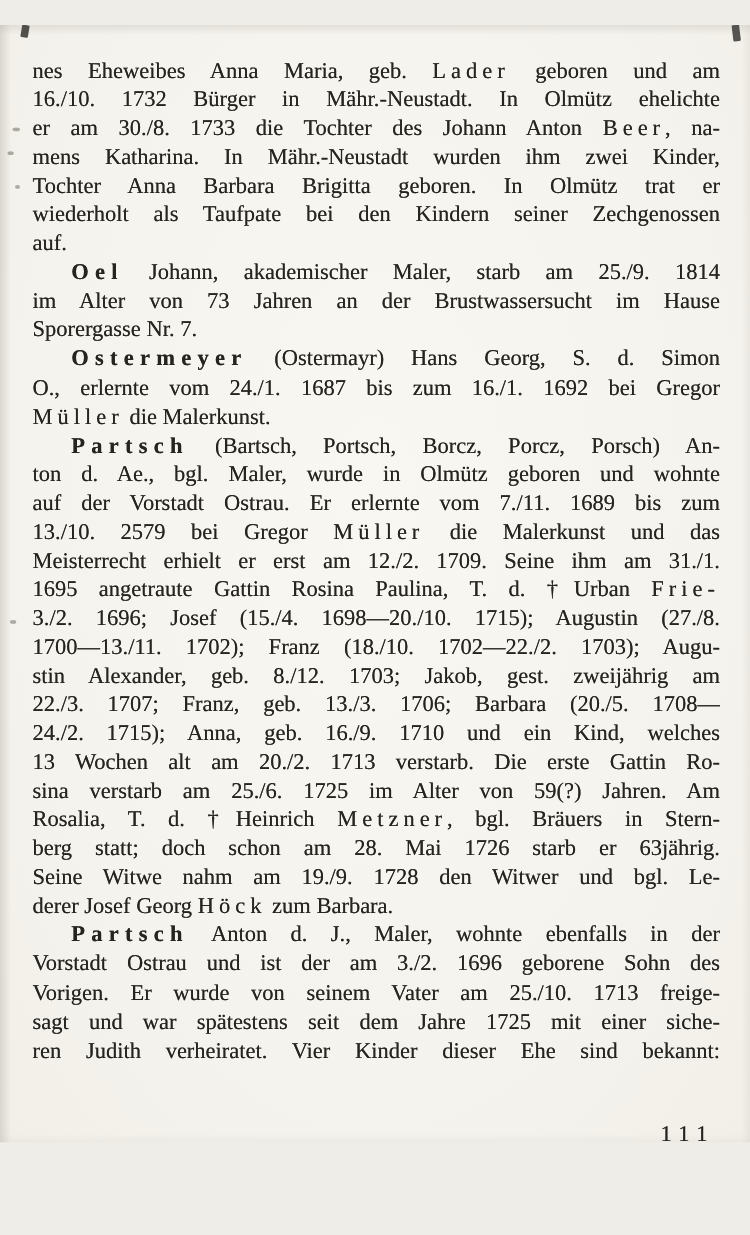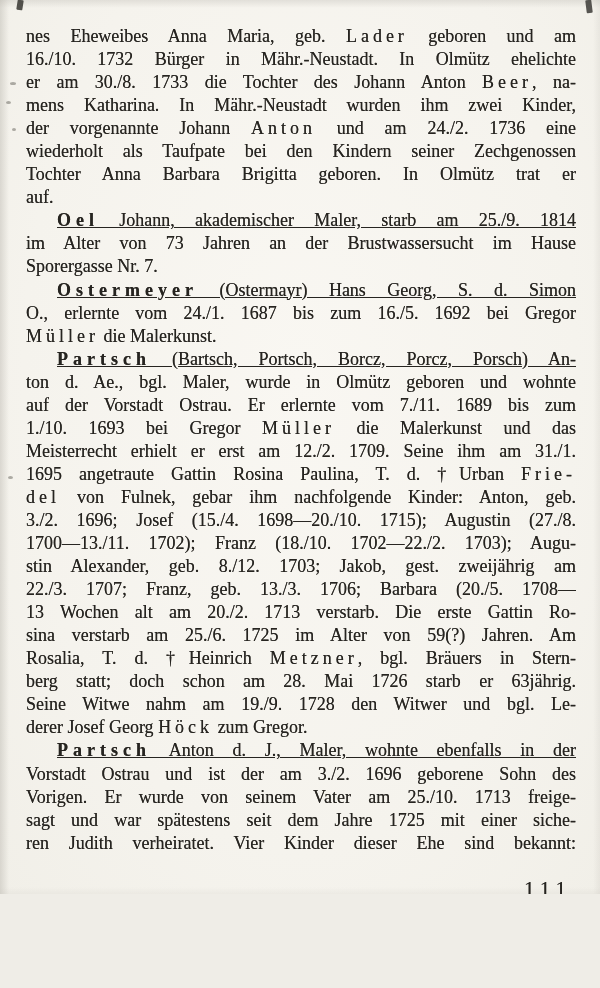--- a/index.html
+++ b/index.html
@@ -13,50 +13,51 @@
     height: 894px;
     overflow: hidden;
     background:
       linear-gradient(to right, rgba(185,182,174,0.45), rgba(185,182,174,0) 9px),
       linear-gradient(to bottom, rgba(195,192,185,0.40), rgba(195,192,185,0) 8px),
       linear-gradient(to left, rgba(200,197,190,0.25), rgba(200,197,190,0) 7px),
       linear-gradient(to top, rgba(200,197,190,0.18), rgba(200,197,190,0) 7px),
       radial-gradient(ellipse at 50% 42%, #f9f7f2 0%, #f5f3ed 65%, #f1efe8 100%);
     font-family: "Liberation Serif", "DejaVu Serif", serif;
     color: #262420;
+    margin-top: 20px;
   }
   .text-block {
     position: absolute;
     left: 26px;
     top: 25px;
     width: 550px;
   }
   .para { margin: 0; padding: 0; }
-  .para.indent > .line:first-child { text-indent: 31px; text-decoration: underline; }
+  .para.indent > .line:first-child { text-indent: 31px; }
   .line {
     font-size: 18px;
     line-height: 23.05px;
     height: 23.05px;
     overflow: hidden;
     text-align: justify;
     text-align-last: justify;
     white-space: normal;
     text-shadow: 0 0 0.5px rgba(40,38,34,0.75);
   }
   .line.last {
     text-align: right;
     text-align-last: left;
   }
   .spaced { letter-spacing: 4px; }
   .bold-spaced { font-weight: bold; letter-spacing: 5px; }
   .page-number {
     position: absolute;
     top: 877px;
     right: 28px;
-    font-size: 21px;
+    font-size: 18px;
     letter-spacing: 6px;
     text-align: center;
     text-shadow: 0 0 0.5px rgba(40,38,34,0.8);
   }
   .mark {
     position: absolute;
     background: #3b3a36;
     border-radius: 1px;
   }
   .mark-tl { left: 17px; top: 0; width: 6px; height: 10px; transform: rotate(9deg); opacity: 0.88; }
@@ -76,53 +77,52 @@
 </head>
 <body>
 
 <div class="page">
   <div class="text-block">
       <div class="para">
         <div class="line"><span class="normal">nes Eheweibes Anna Maria, geb. </span><span class="spaced">Lader</span><span class="normal"> geboren und am</span></div>
         <div class="line"><span class="normal">16./10. 1732 Bürger in Mähr.-Neustadt. In Olmütz ehelichte</span></div>
         <div class="line"><span class="normal">er am 30./8. 1733 die Tochter des Johann Anton </span><span class="spaced">Beer</span><span class="normal">, na-</span></div>
         <div class="line"><span class="normal">mens Katharina. In Mähr.-Neustadt wurden ihm zwei Kinder,</span></div>
-        <div class="line"><span class="normal">der vorgenannte Johann </span><span class="spaced">Anton</span><span class="normal"> und am 24./2. 1736 eine</span></div>
+        <div class="line"><span class="normal">Tochter Anna Barbara Brigitta geboren. In Olmütz trat er</span></div>
         <div class="line"><span class="normal">wiederholt als Taufpate bei den Kindern seiner Zechgenossen</span></div>
-        <div class="line"><span class="normal">Tochter Anna Barbara Brigitta geboren. In Olmütz trat er</span></div>
         <div class="line last"><span class="normal">auf.</span></div>
       </div>
       <div class="para indent">
         <div class="line"><span class="bold-spaced">Oel</span><span class="normal"> Johann, akademischer Maler, starb am 25./9. 1814</span></div>
         <div class="line"><span class="normal">im Alter von 73 Jahren an der Brustwassersucht im Hause</span></div>
         <div class="line last"><span class="normal">Sporergasse Nr. 7.</span></div>
       </div>
       <div class="para indent">
         <div class="line"><span class="bold-spaced">Ostermeyer</span><span class="normal"> (Ostermayr) Hans Georg, S. d. Simon</span></div>
-        <div class="line"><span class="normal">O., erlernte vom 24./1. 1687 bis zum 16./5. 1692 bei Gregor</span></div>
+        <div class="line"><span class="normal">O., erlernte vom 24./1. 1687 bis zum 16./1. 1692 bei Gregor</span></div>
         <div class="line last"><span class="spaced">Müller</span><span class="normal"> die Malerkunst.</span></div>
       </div>
       <div class="para indent">
         <div class="line"><span class="bold-spaced">Partsch</span><span class="normal"> (Bartsch, Portsch, Borcz, Porcz, Porsch) An-</span></div>
         <div class="line"><span class="normal">ton d. Ae., bgl. Maler, wurde in Olmütz geboren und wohnte</span></div>
         <div class="line"><span class="normal">auf der Vorstadt Ostrau. Er erlernte vom 7./11. 1689 bis zum</span></div>
-        <div class="line"><span class="normal">1./10. 1693 bei Gregor </span><span class="spaced">Müller</span><span class="normal"> die Malerkunst und das</span></div>
+        <div class="line"><span class="normal">13./10. 2579 bei Gregor </span><span class="spaced">Müller</span><span class="normal"> die Malerkunst und das</span></div>
         <div class="line"><span class="normal">Meisterrecht erhielt er erst am 12./2. 1709. Seine ihm am 31./1.</span></div>
         <div class="line"><span class="normal">1695 angetraute Gattin Rosina Paulina, T. d. †Urban </span><span class="spaced">Frie-</span></div>
-        <div class="line"><span class="spaced">del</span><span class="normal"> von Fulnek, gebar ihm nachfolgende Kinder: Anton, geb.</span></div>
         <div class="line"><span class="normal">3./2. 1696; Josef (15./4. 1698—20./10. 1715); Augustin (27./8.</span></div>
         <div class="line"><span class="normal">1700—13./11. 1702); Franz (18./10. 1702—22./2. 1703); Augu-</span></div>
         <div class="line"><span class="normal">stin Alexander, geb. 8./12. 1703; Jakob, gest. zweijährig am</span></div>
         <div class="line"><span class="normal">22./3. 1707; Franz, geb. 13./3. 1706; Barbara (20./5. 1708—</span></div>
+        <div class="line"><span class="normal">24./2. 1715); Anna, geb. 16./9. 1710 und ein Kind, welches</span></div>
         <div class="line"><span class="normal">13 Wochen alt am 20./2. 1713 verstarb. Die erste Gattin Ro-</span></div>
         <div class="line"><span class="normal">sina verstarb am 25./6. 1725 im Alter von 59(?) Jahren. Am</span></div>
         <div class="line"><span class="normal">Rosalia, T. d. †Heinrich </span><span class="spaced">Metzner</span><span class="normal">, bgl. Bräuers in Stern-</span></div>
         <div class="line"><span class="normal">berg statt;  doch schon am 28. Mai 1726 starb er 63jährig.</span></div>
         <div class="line"><span class="normal">Seine Witwe nahm am 19./9. 1728 den Witwer und bgl. Le-</span></div>
-        <div class="line last"><span class="normal">derer Josef Georg </span><span class="spaced">Höck</span><span class="normal"> zum Gregor.</span></div>
+        <div class="line last"><span class="normal">derer Josef Georg </span><span class="spaced">Höck</span><span class="normal"> zum Barbara.</span></div>
       </div>
       <div class="para indent">
         <div class="line"><span class="bold-spaced">Partsch</span><span class="normal"> Anton d. J., Maler, wohnte ebenfalls in der</span></div>
         <div class="line"><span class="normal">Vorstadt Ostrau und ist der am 3./2. 1696 geborene Sohn des</span></div>
         <div class="line"><span class="normal">Vorigen. Er wurde von seinem Vater am 25./10. 1713 freige-</span></div>
         <div class="line"><span class="normal">sagt und war spätestens seit dem Jahre 1725 mit einer siche-</span></div>
         <div class="line"><span class="normal">ren Judith verheiratet. Vier Kinder dieser Ehe sind bekannt:</span></div>
       </div>
     </div>
   <div class="page-number">111</div>

